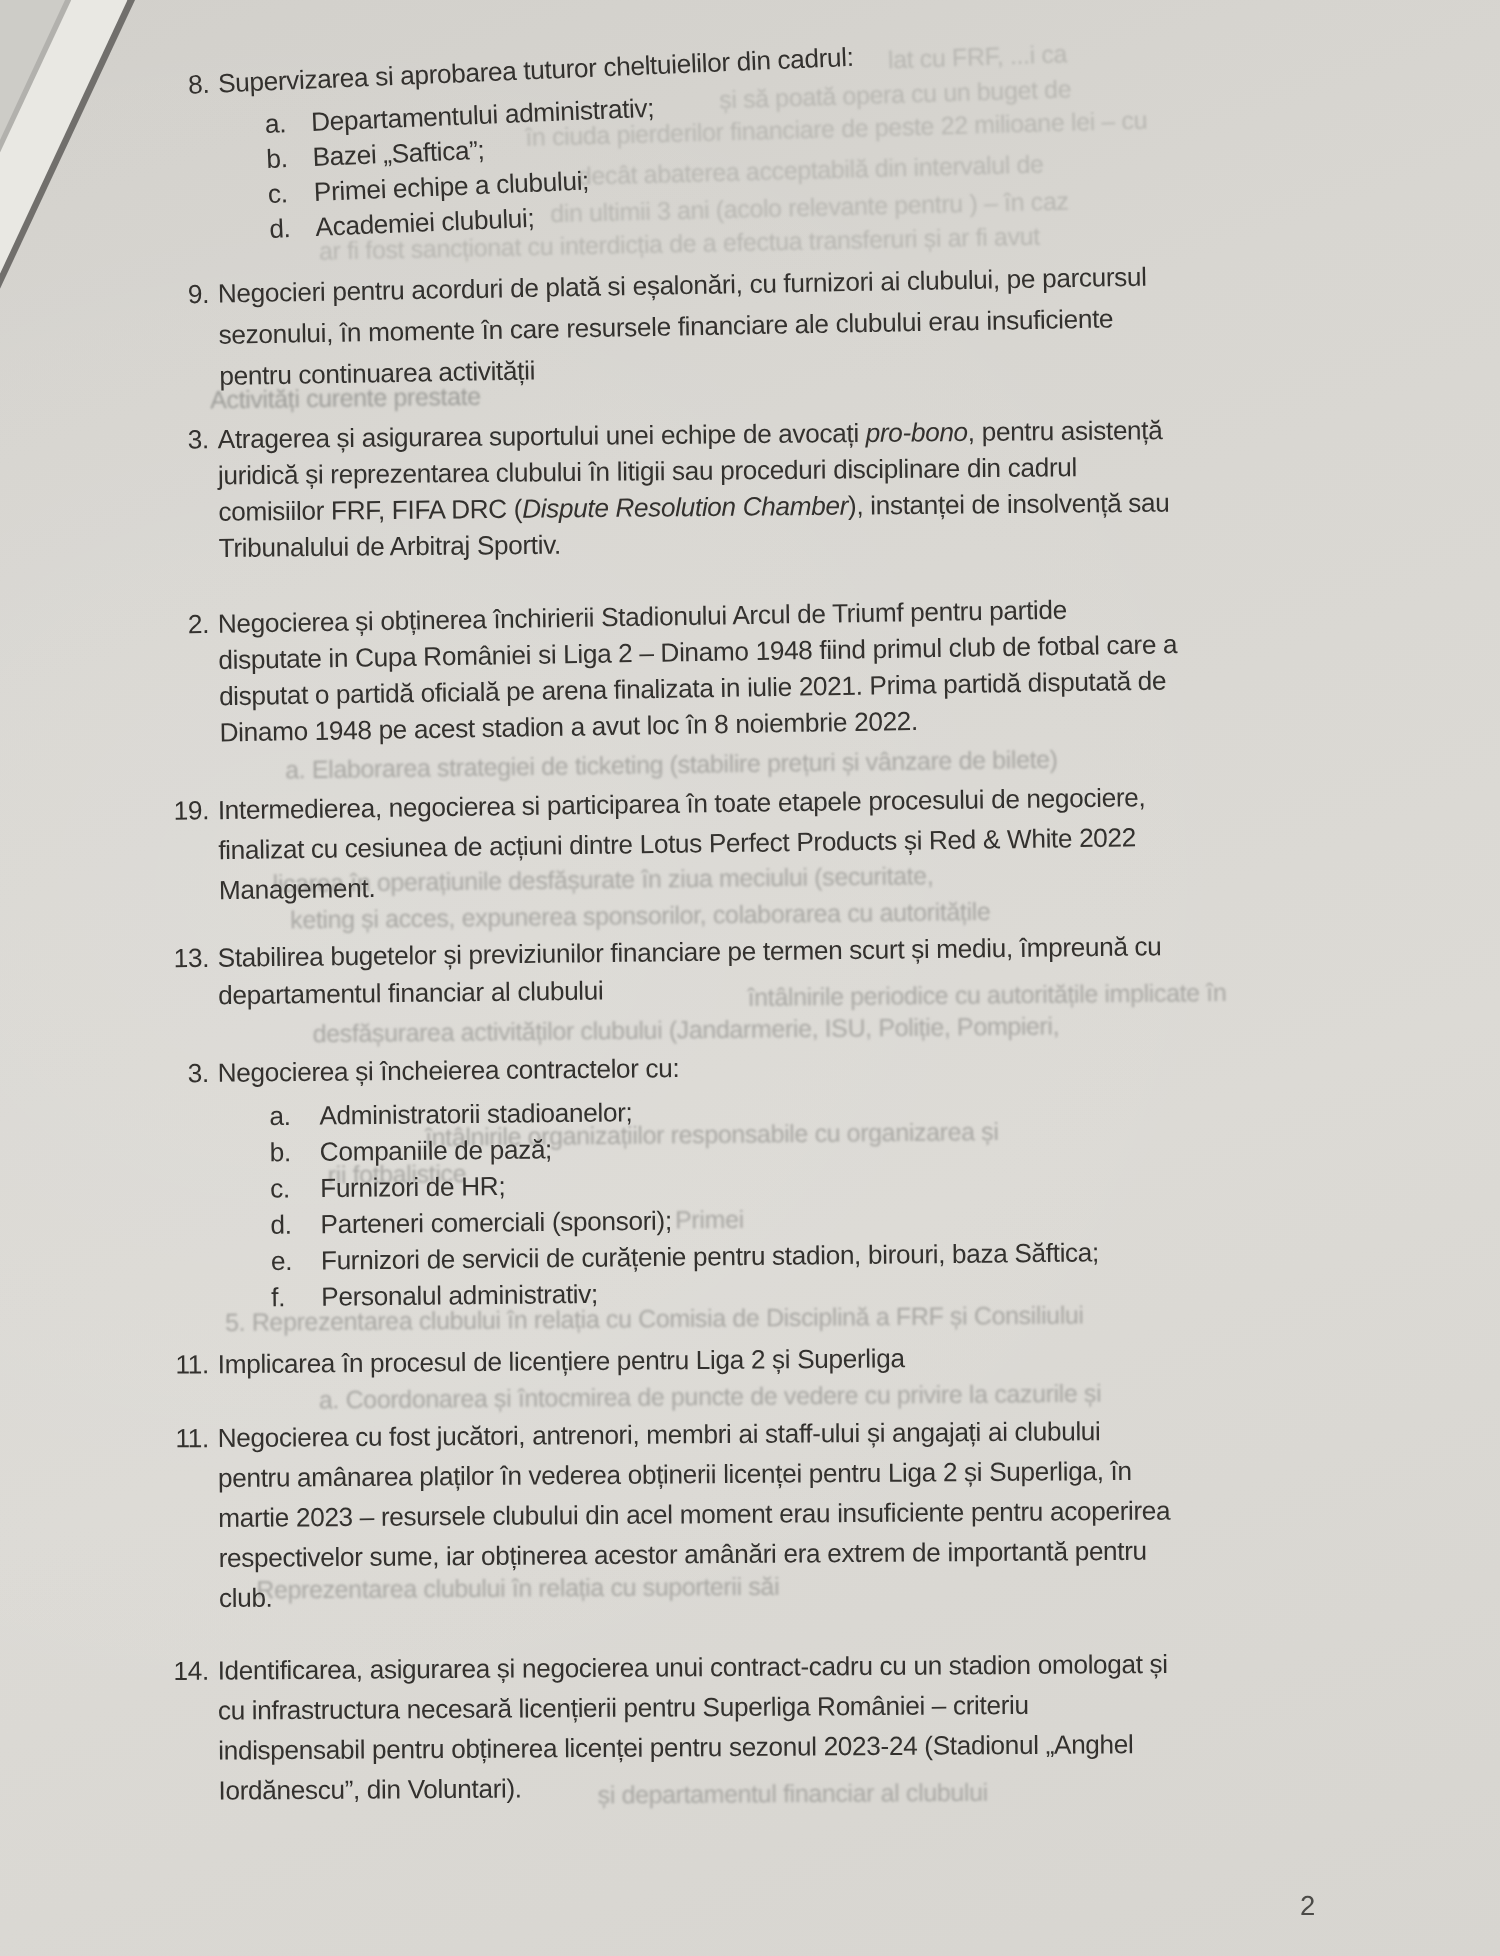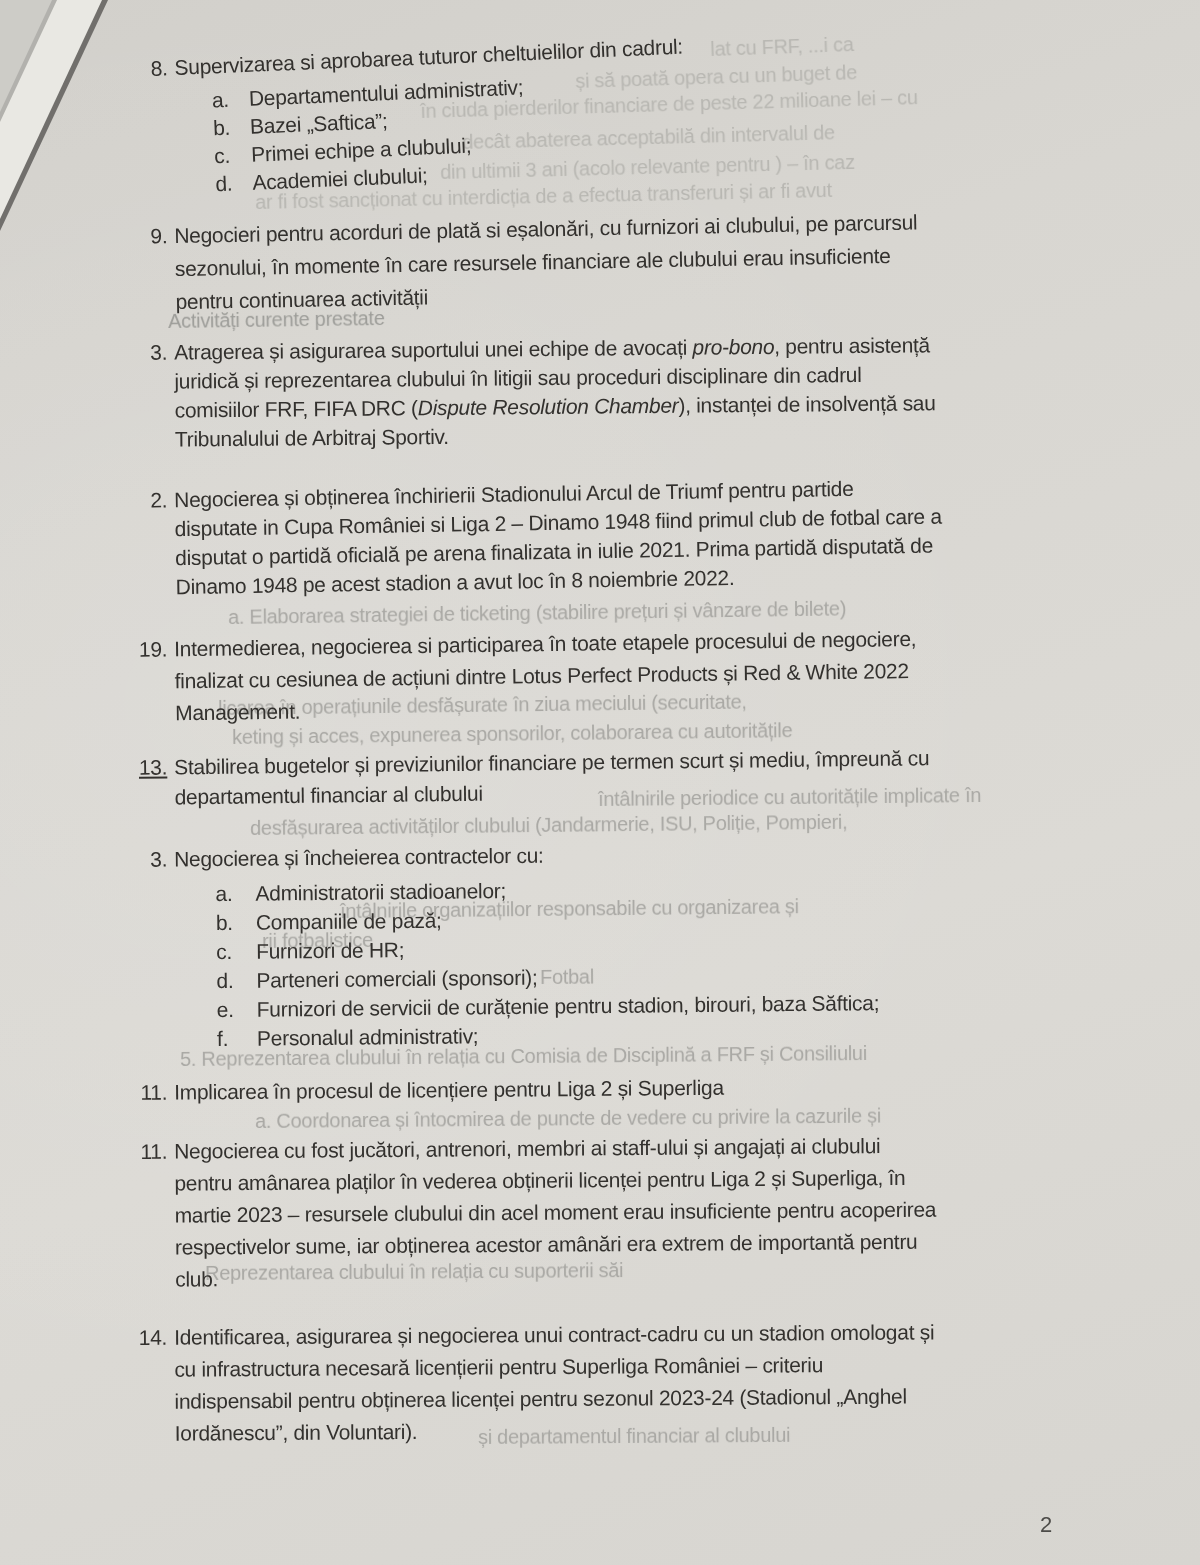--- a/index.html
+++ b/index.html
@@ -73,21 +73,21 @@
   <div class="bt bt-l" style="left:440px;top:161px;transform:rotate(-1.4deg);">din ultimii 3 ani (acolo relevante pentru ) – în caz</div>
   <div class="bt bt-l" style="left:255px;top:191px;transform:rotate(-1.2deg);">ar fi fost sancționat cu interdicția de a efectua transferuri și ar fi avut</div>
   <div class="bt bt-d" style="left:168px;top:310px;transform:rotate(-0.8deg);">Activități curente prestate</div>
   <div class="bt" style="left:228px;top:606px;transform:rotate(-0.8deg);">a.   Elaborarea strategiei de ticketing (stabilire prețuri și vânzare de bilete)</div>
   <div class="bt" style="left:218px;top:697px;transform:rotate(-0.7deg);">licarea în operațiunile desfășurate în ziua meciului (securitate,</div>
   <div class="bt" style="left:232px;top:726px;transform:rotate(-0.7deg);">keting și acces, expunerea sponsorilor, colaborarea cu autoritățile</div>
   <div class="bt" style="left:598px;top:788px;transform:rotate(-0.6deg);">întâlnirile periodice cu autoritățile implicate în</div>
   <div class="bt" style="left:250px;top:817px;transform:rotate(-0.6deg);">desfășurarea activităților clubului (Jandarmerie, ISU, Poliție, Pompieri,</div>
   <div class="bt" style="left:340px;top:900px;transform:rotate(-0.6deg);">întâlnirile organizațiilor responsabile cu organizarea și</div>
   <div class="bt" style="left:262px;top:930px;transform:rotate(-0.6deg);">rii fotbalistice</div>
-  <div class="bt" style="left:540px;top:966px;transform:rotate(-0.5deg);">Fotbal</div>
+  <div class="bt" style="left:540px;top:966px;transform:rotate(-0.5deg);">Primei</div>
   <div class="bt" style="left:180px;top:1048px;transform:rotate(-0.5deg);">5.   Reprezentarea clubului în relația cu Comisia de Disciplină a FRF și Consiliului</div>
   <div class="bt" style="left:255px;top:1110px;transform:rotate(-0.5deg);">a.   Coordonarea și întocmirea de puncte de vedere cu privire la cazurile și</div>
   <div class="bt" style="left:205px;top:1262px;transform:rotate(-0.4deg);">Reprezentarea clubului în relația cu suporterii săi</div>
   <div class="bt" style="left:478px;top:1426px;transform:rotate(-0.4deg);">și departamentul financiar al clubului</div>
 
   <div class="item r8" style="top:56px;width:720px;">
     <span class="num" style="line-height:28px;">8.</span>
     <div class="body" style="line-height:28px;">Supervizarea si aprobarea tuturor cheltuielilor din cadrul:</div>
     <div class="subs subs8">
       <div class="sub">
@@ -143,21 +143,21 @@
   </div>
 
   <div class="item r12" style="top:634px;width:920px;">
     <span class="num" style="line-height:32px;">19.</span>
     <div class="body" style="line-height:32px;">Intermedierea, negocierea si participarea în toate etapele procesului de negociere,
 finalizat cu cesiunea de acțiuni dintre Lotus Perfect Products și Red &amp; White 2022
 Management.</div>
   </div>
 
   <div class="item r13" style="top:753px;width:920px;">
-    <span class="num" style="line-height:30px;text-decoration:underline;">13.</span>
+    <span class="num" style="line-height:30px;">13.</span>
     <div class="body" style="line-height:30px;">Stabilirea bugetelor și previziunilor financiare pe termen scurt și mediu, împreună cu
 departamentul financiar al clubului</div>
   </div>
 
   <div class="item r14" style="top:845px;width:920px;">
     <span class="num" style="line-height:29px;">3.</span>
     <div class="body" style="line-height:29px;">Negocierea și încheierea contractelor cu:</div>
     <div class="subs subs14">
       <div class="sub">
         <span class="slabel">a.</span>

